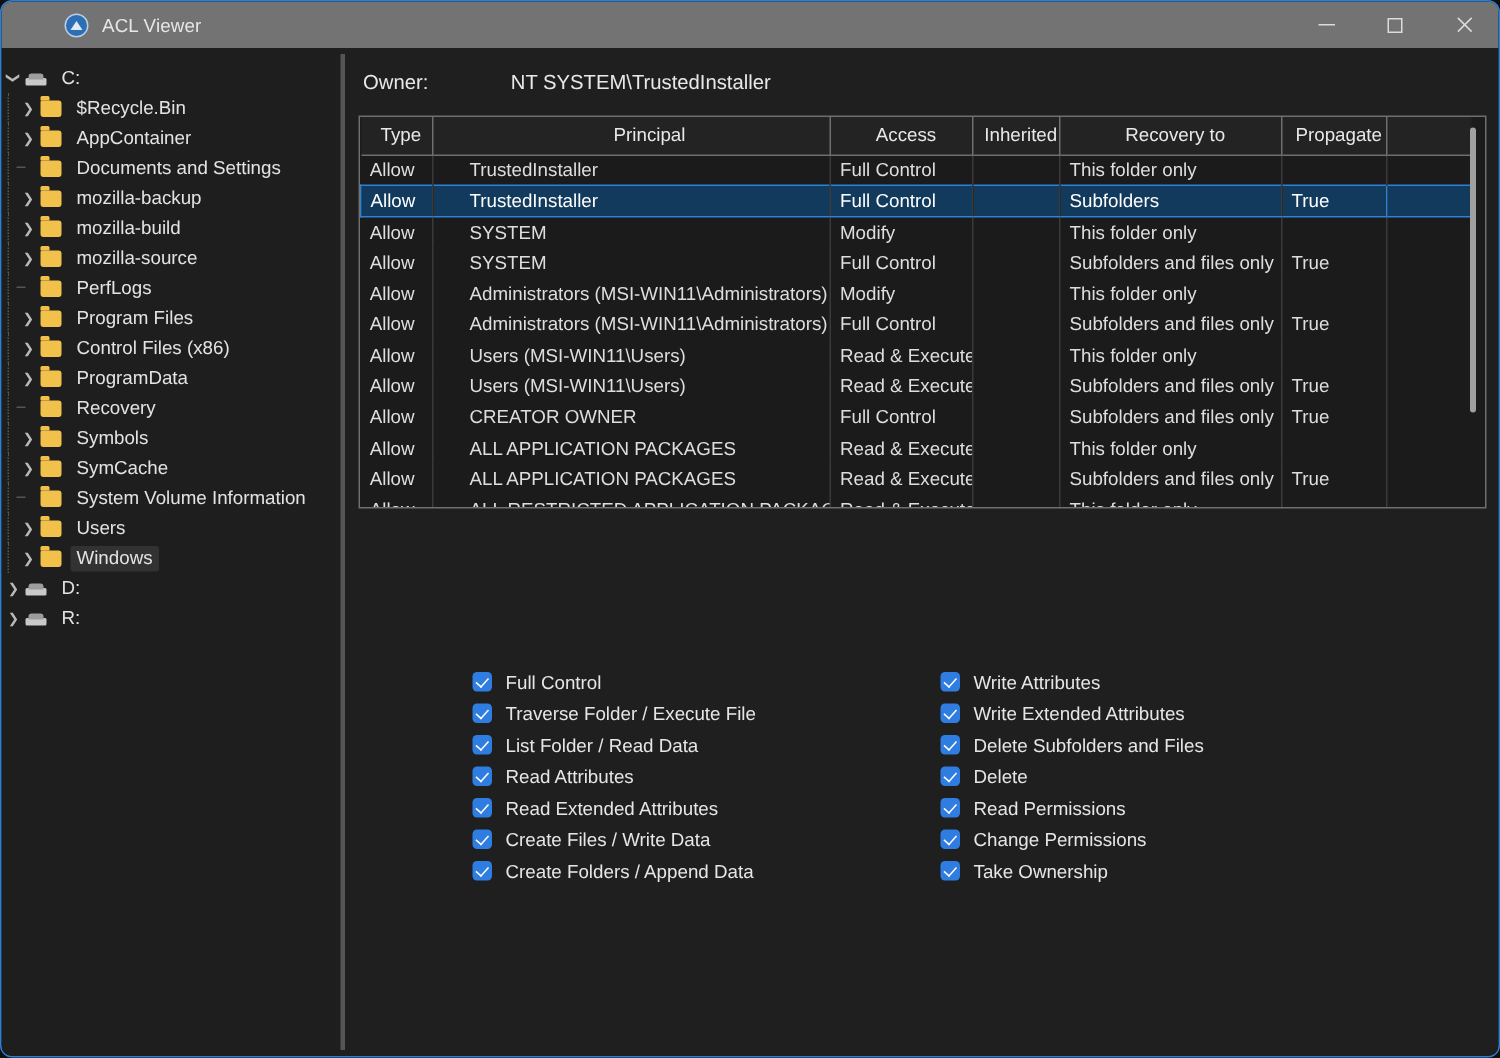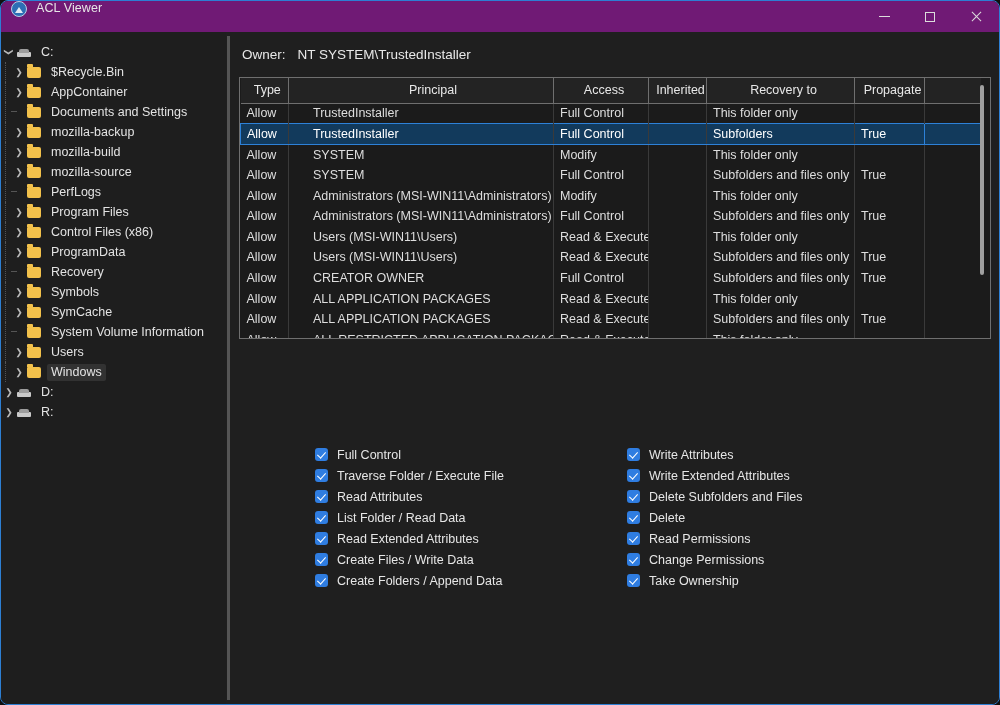--- a/index.html
+++ b/index.html
@@ -18,24 +18,25 @@
     border-radius: 8px;
     overflow: hidden;
     display: flex;
     flex-direction: column;
   }
 
   
   #titlebar {
     height: 31px;
     flex: 0 0 31px;
-    background: #701a75;
-    display: flex;
-    align-items: flex-start;
+    background: #737373;
+    display: flex;
+    align-items: center;
     position: relative;
+    padding-left: 32px;
   }
   #app-icon {
     width: 16px; height: 16px;
     margin-left: 10px; margin-right: 9px;
     border-radius: 50%;
     background: #2d6fb5;
     border: 1.5px solid #b9cfe4;
     display: flex;
     align-items: center;
     justify-content: center;
@@ -157,20 +158,21 @@
     padding: 0 8px 0 8px;
     display: flex;
     flex-direction: column;
     min-width: 0;
   }
   #owner-row {
     height: 45px; flex: 0 0 45px;
     display: flex; align-items: center;
     font-size: 13.5px; color: #e8e8e8;
     padding-left: 3px;
+    gap: 43px;
   }
   #owner-label { margin-right: 12px; }
   #owner-value { }
 
   
   #grid-wrap {
     flex: 0 0 262px;
     border: 1px solid #6f6f6f;
     background: #1b1b1b;
     position: relative;
@@ -555,25 +557,25 @@
             <div class="perm-row">
               <span class="cb"></span>
               <span>Full Control</span>
             </div>
             <div class="perm-row">
               <span class="cb"></span>
               <span>Traverse Folder / Execute File</span>
             </div>
             <div class="perm-row">
               <span class="cb"></span>
+              <span>List Folder / Read Data</span>
+            </div>
+            <div class="perm-row">
+              <span class="cb"></span>
               <span>Read Attributes</span>
-            </div>
-            <div class="perm-row">
-              <span class="cb"></span>
-              <span>List Folder / Read Data</span>
             </div>
             <div class="perm-row">
               <span class="cb"></span>
               <span>Read Extended Attributes</span>
             </div>
             <div class="perm-row">
               <span class="cb"></span>
               <span>Create Files / Write Data</span>
             </div>
             <div class="perm-row">

